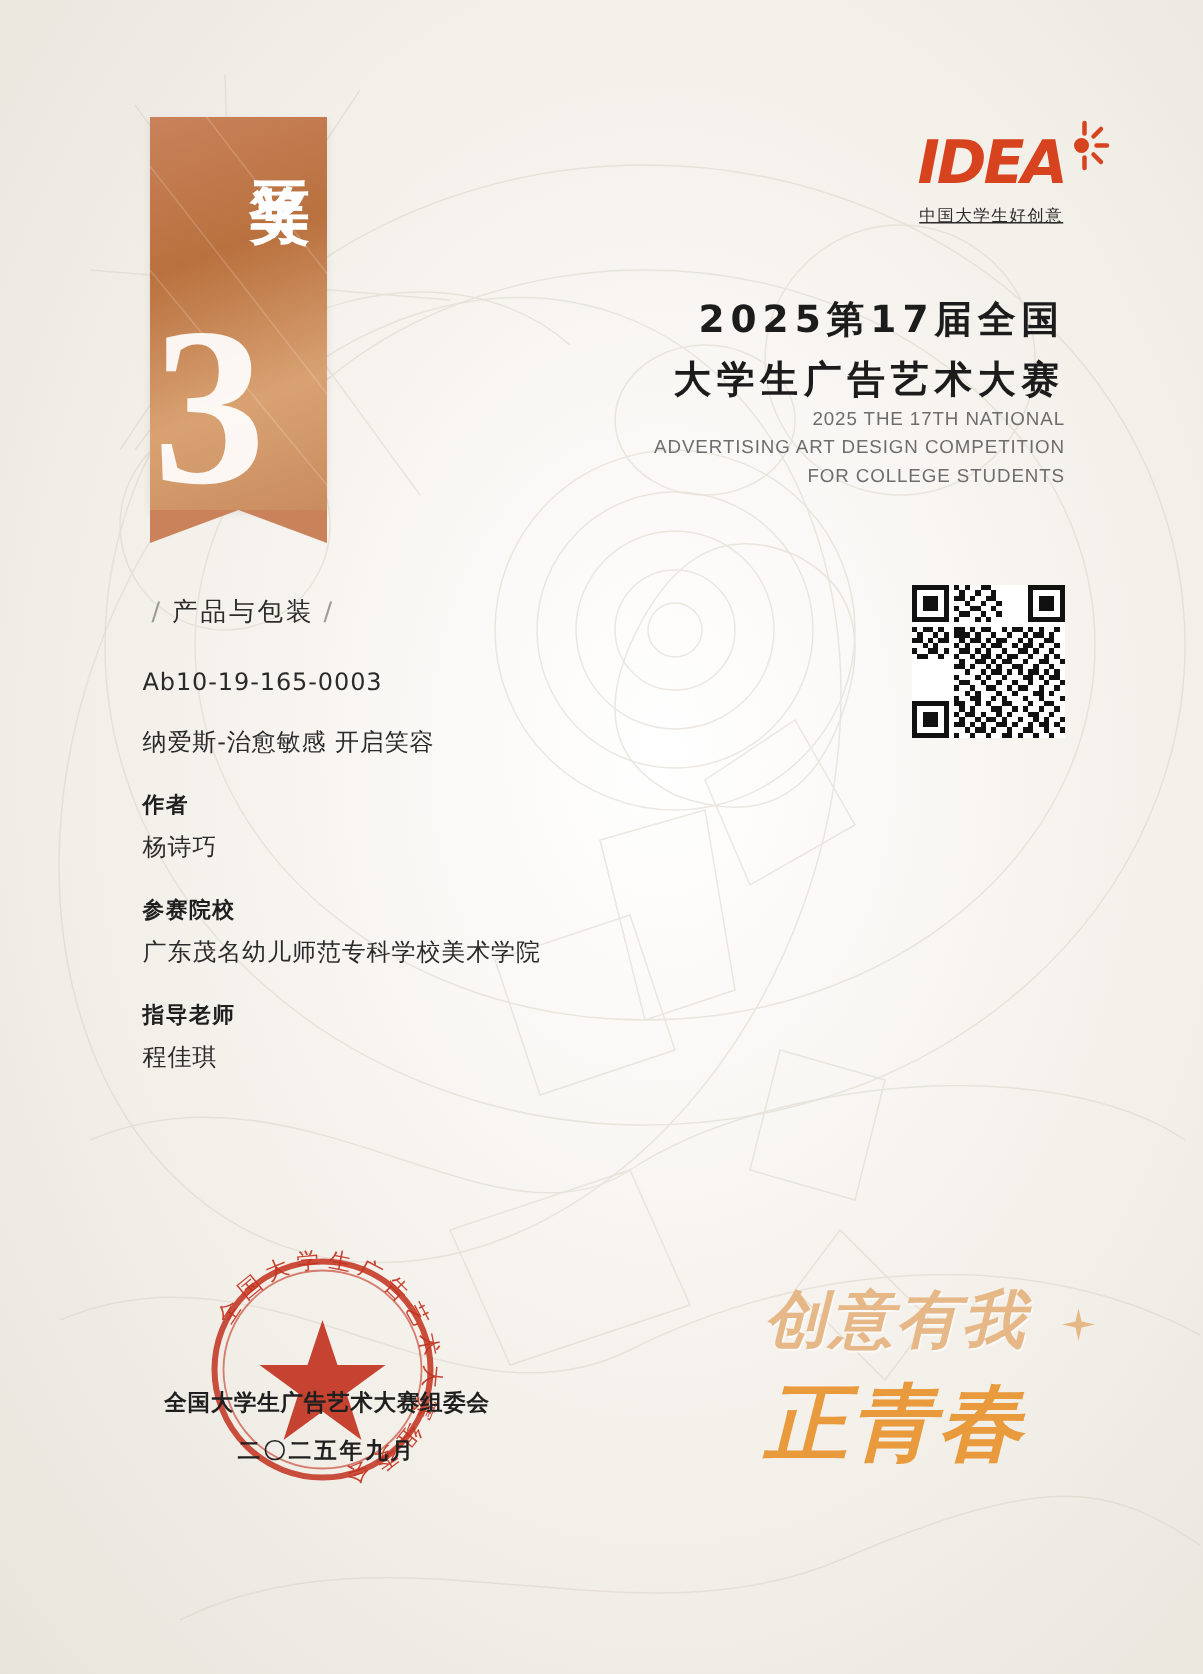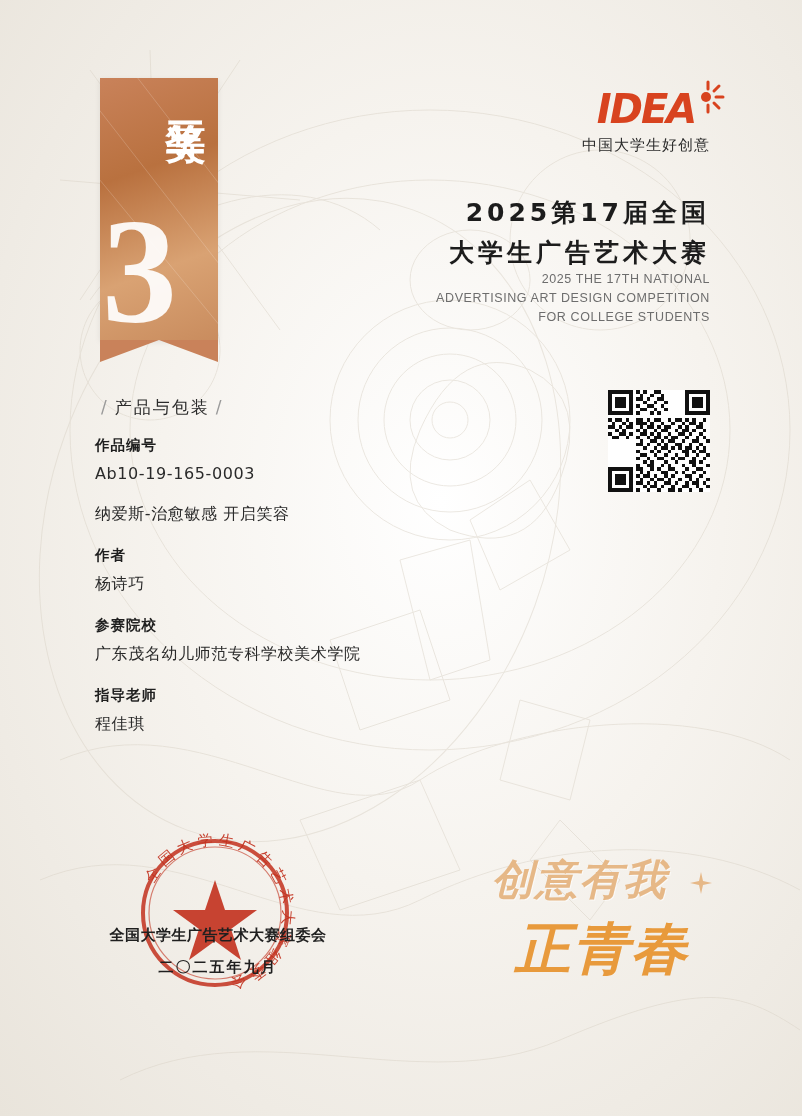--- a/index.html
+++ b/index.html
@@ -77,24 +77,25 @@
     font-style:italic;
     letter-spacing:-2px;
     color:#d8431f;
     font-family:"DejaVu Sans", sans-serif;
   }
   .brand .sun{
     position:absolute;right:-30px;top:-6px;width:34px;height:34px;
   }
   .brand .slogan{
     margin-top:4px;
-    font-size:15px;
+    font-size:11px;
     letter-spacing:1px;
     color:#2b2b2b;
     font-family:"DejaVu Sans", sans-serif;
+    text-decoration:underline;
   }
 
   .title-block{
     position:absolute;
     right:92px;top:196px;
     text-align:right;
   }
   .title-block .t-cn1{
     font-size:25px;font-weight:700;letter-spacing:4px;color:#1c1c1c;
     font-family:"DejaVu Sans", sans-serif;
@@ -151,21 +152,21 @@
     font-family:"DejaVu Sans", sans-serif;
   }
   .issuer .date{
     margin-top:13px;
     font-size:15px;font-weight:700;color:#1f1f1f;letter-spacing:2px;
     font-family:"DejaVu Sans", sans-serif;
   }
 
   
   .art-slogan{
-    position:absolute;right:90px;bottom:128px;text-align:center;
+    position:absolute;right:72px;bottom:128px;text-align:left;
   }
   .art-slogan .l1{
     font-size:42px;font-weight:700;font-style:italic;letter-spacing:2px;
     color:#e6b887;
     font-family:"DejaVu Sans", sans-serif;
     text-shadow:1px 1px 0 rgba(255,255,255,.6);
   }
   .art-slogan .l2{
     margin-top:4px;
     font-size:56px;font-weight:700;font-style:italic;letter-spacing:2px;
@@ -460,21 +461,20 @@
       </g>
     </svg>
   </div>
 
   <div class="category">
     <span class="slash">/</span><span>产品与包装</span><span class="slash">/</span>
   </div>
 
   <div class="fields">
     <div class="field">
-      <div class="f-label">作品编号</div>
       <div class="f-value">Ab10-19-165-0003</div>
     </div>
     <div class="field">
       <div class="f-value">纳爱斯-治愈敏感  开启笑容</div>
     </div>
     <div class="field">
       <div class="f-label">作者</div>
       <div class="f-value">杨诗巧</div>
     </div>
     <div class="field">

